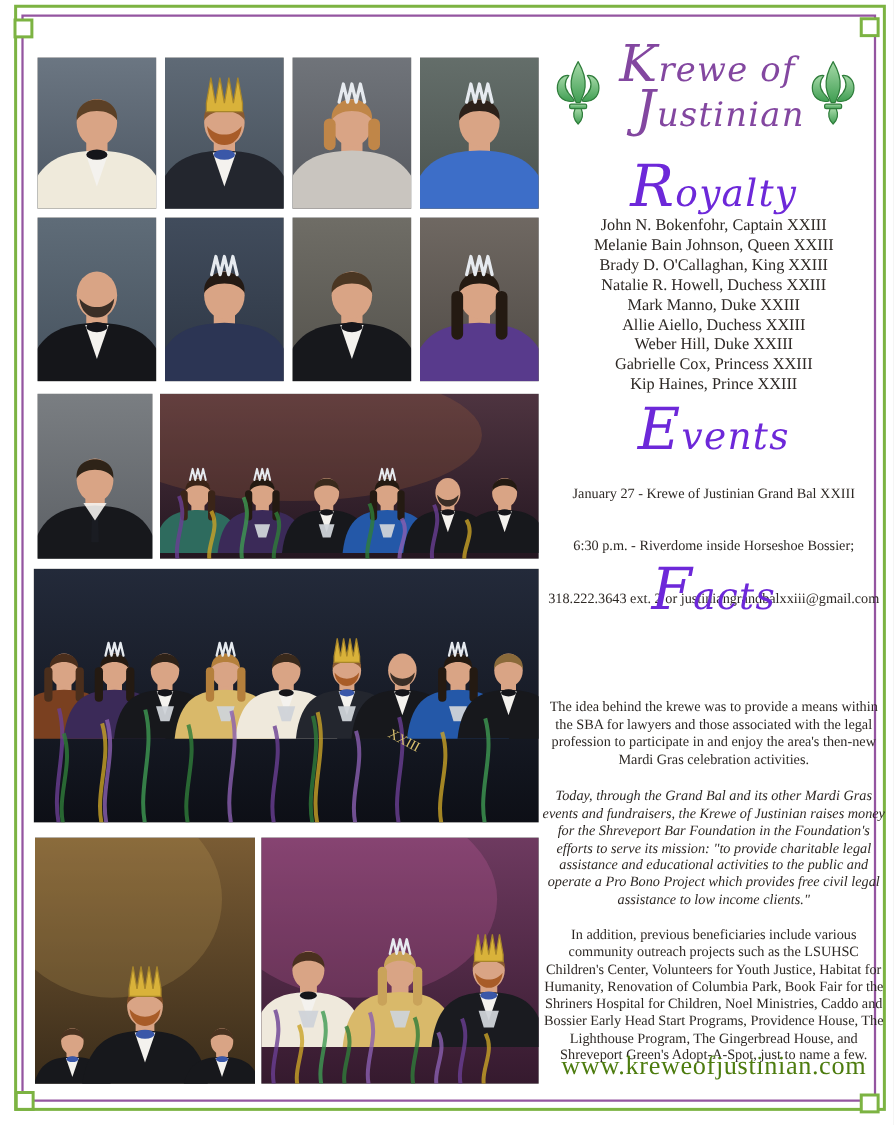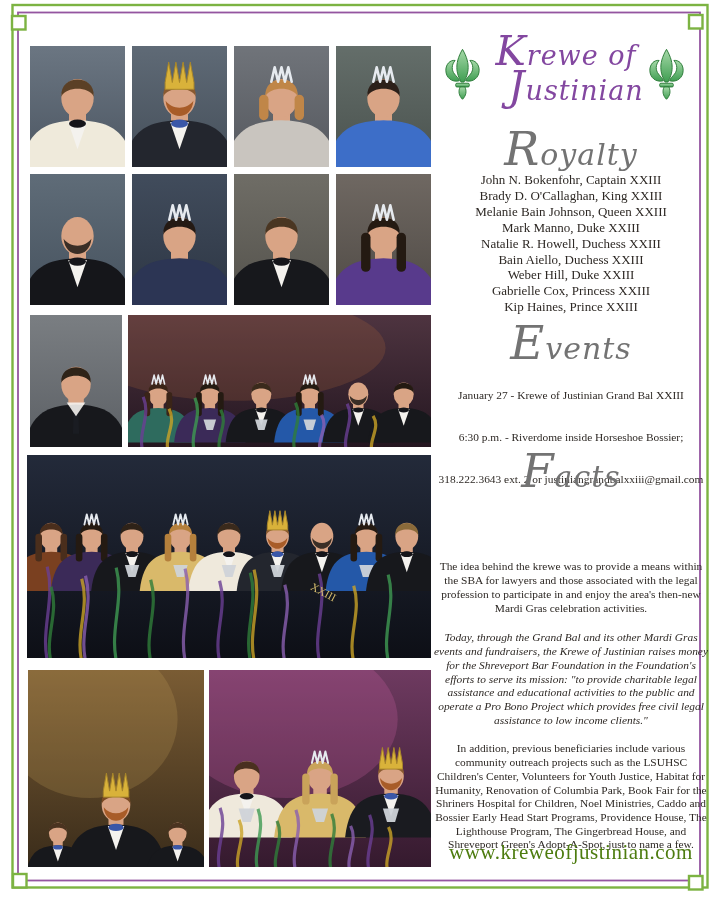--- a/index.html
+++ b/index.html
@@ -11,21 +11,21 @@
   .rcol{position:absolute;left:0;top:0;width:580px;height:900px;z-index:2;}
   .fleur{position:absolute;width:37px;height:60px;}
   .fleur-left{left:444px;top:44px;}
   .fleur-right{left:648px;top:44px;}
   .title{position:absolute;left:474px;top:36px;width:184px;text-align:center;
          color:#8347a0;font-family:"DejaVu Serif",serif;font-style:italic;
          font-size:27px;line-height:30px;letter-spacing:1px;}
   .title .l2{transform:translateX(10px);}
   .title div::first-letter{font-size:1.5em;}
   .script-head{position:absolute;left:437px;width:268px;text-align:center;
-         color:#737373;font-family:"DejaVu Serif",serif;font-style:italic;
+         color:#6d28d9;font-family:"DejaVu Serif",serif;font-style:italic;
          font-size:30px;letter-spacing:1px;}
   .script-head::first-letter{font-size:1.55em;}
   .royalty-head{top:122px;}
   .events-head{top:316px;}
   .facts-head{top:444px;}
   .royalty-list{position:absolute;left:437px;top:172px;width:268px;text-align:center;
          font-size:13px;line-height:15.9px;color:#2d2824;}
   .events-lines{position:absolute;left:427px;top:362px;width:288px;text-align:center;
          font-size:11.4px;line-height:16.8px;color:#2d2824;}
   .events-lines div{white-space:nowrap;margin-top:25px;}
@@ -469,25 +469,25 @@
     </svg>
 
     <div class="title">
       <div class="l1">Krewe of</div>
       <div class="l2">Justinian</div>
     </div>
 
     <div class="script-head royalty-head">Royalty</div>
     <div class="royalty-list">
       <div>John N. Bokenfohr, Captain XXIII</div>
+      <div>Melanie Bain Johnson, Queen XXIII</div>
       <div>Brady D. O'Callaghan, King XXIII</div>
-      <div>Melanie Bain Johnson, Queen XXIII</div>
+      <div>Natalie R. Howell, Duchess XXIII</div>
       <div>Mark Manno, Duke XXIII</div>
-      <div>Natalie R. Howell, Duchess XXIII</div>
-      <div>Bain Aiello, Duchess XXIII</div>
+      <div>Allie Aiello, Duchess XXIII</div>
       <div>Weber Hill, Duke XXIII</div>
       <div>Gabrielle Cox, Princess XXIII</div>
       <div>Kip Haines, Prince XXIII</div>
     </div>
 
     <div class="script-head events-head">Events</div>
     <div class="events-lines">
       <div>January 27 - Krewe of Justinian Grand Bal XXIII</div>
       <div>6:30 p.m. - Riverdome inside Horseshoe Bossier;</div>
       <div>318.222.3643 ext. 2 or justiniangrandbalxxiii@gmail.com</div>

